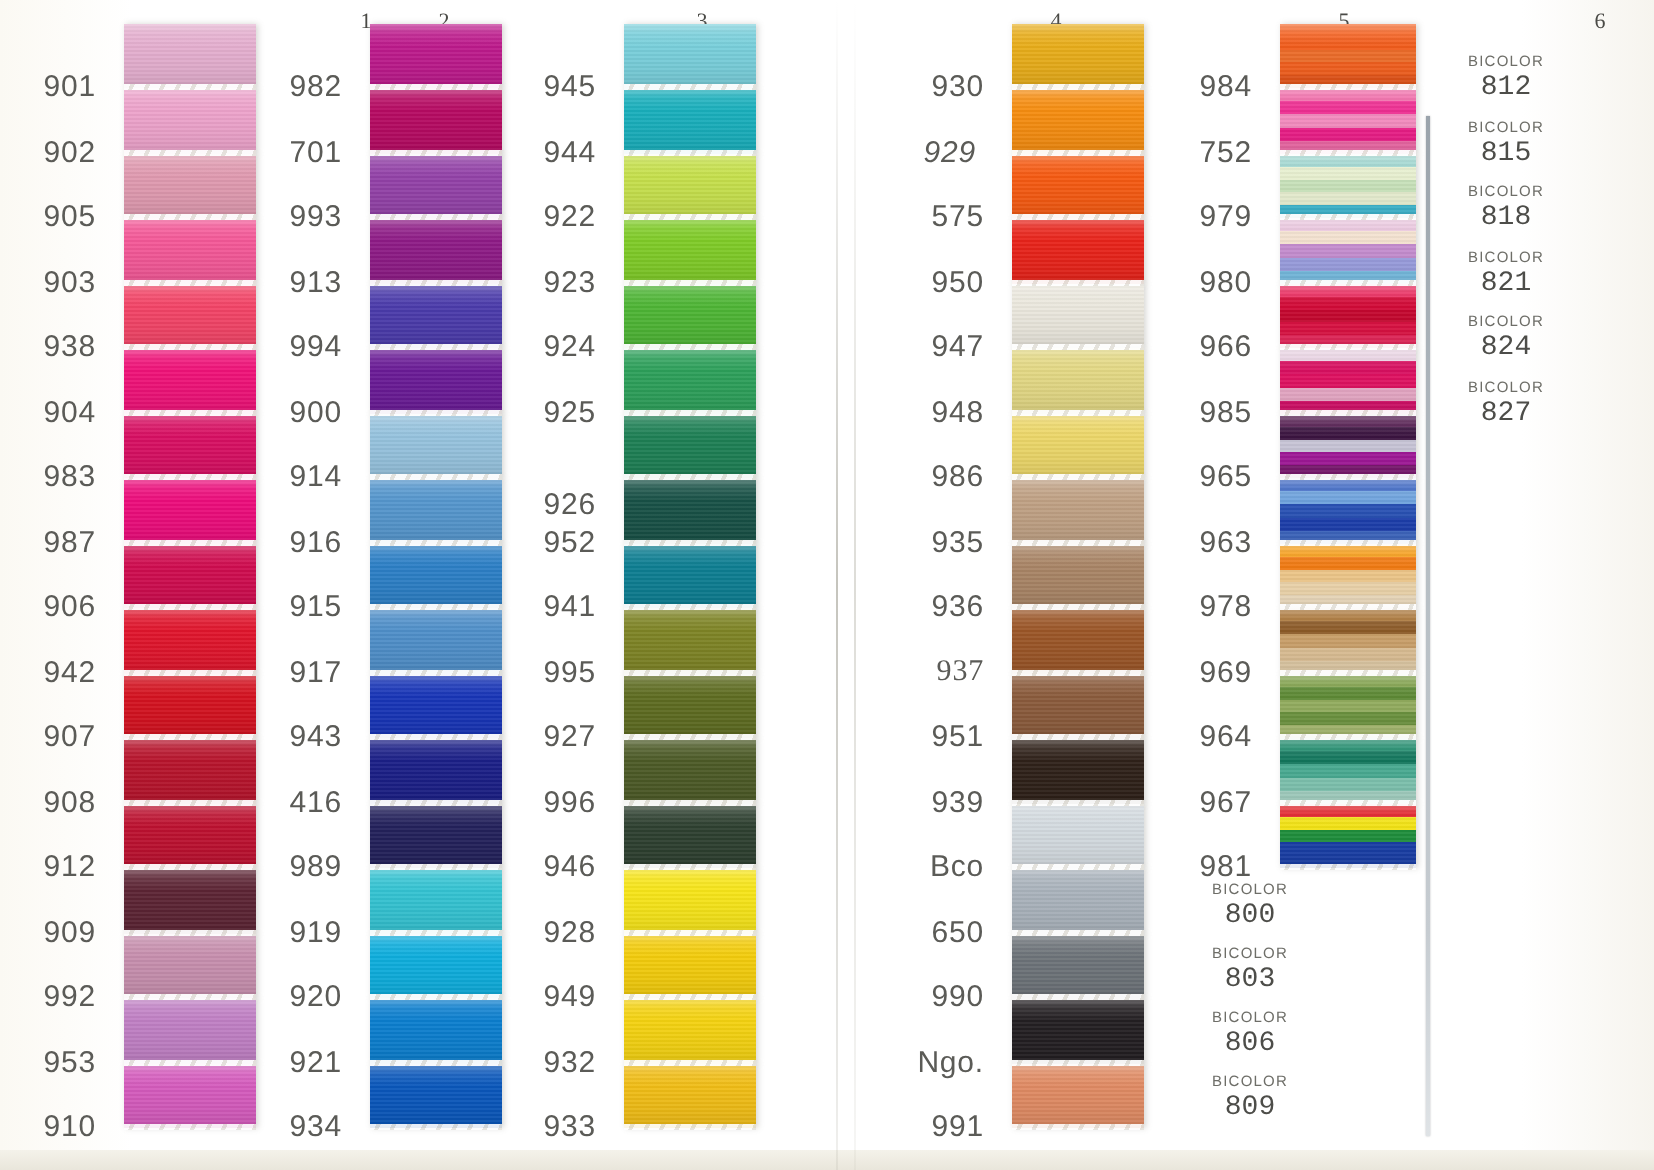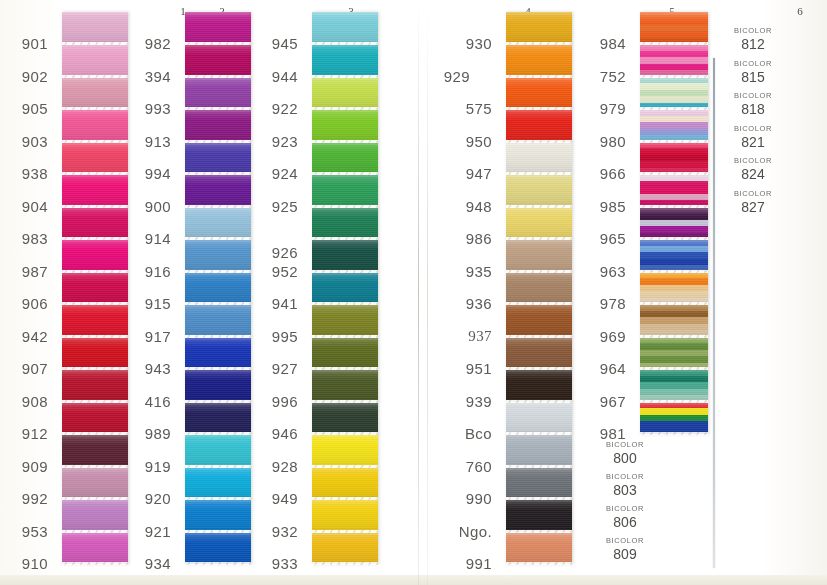--- a/index.html
+++ b/index.html
@@ -99,21 +99,21 @@
     font-size:7.5px;
     letter-spacing:.6px;
     color:#6e6e68;
     font-family:"Liberation Sans", sans-serif;
     margin-bottom:1px;
   }
   .bicolor-label .bc-num{
     display:block;
     font-size:14px;
     color:#4d4d49;
-    font-family:Liberation Sans, sans-serif;
+    font-family:Liberation Mono, monospace;
   }
 </style>
 </head>
 <body>
 
 <div id="card">
 
   <div class="page-bottom-edge"></div>
 
   <div id="headers">
@@ -201,21 +201,21 @@
           <div class="code" style="position: absolute; left: -22px; width: 70px; top: 7.25px;">910</div>
           <div class="swatch last" style="position: absolute; left: 62px; width: 66px; height: 32.5px; background: rgb(213, 91, 189);"></div>
         </div>
       </div>
       <div class="column" style="left: 0px; top: 28px;">
         <div class="row" style="position: absolute; top: 0px; left: 0px;">
           <div class="code" style="position: absolute; left: 101px; width: 70px; top: 7.25px;">982</div>
           <div class="swatch" style="position: absolute; left: 185px; width: 66px; height: 32.5px; background: rgb(189, 26, 140);"></div>
         </div>
         <div class="row" style="position: absolute; top: 32.5px; left: 0px;">
-          <div class="code" style="position: absolute; left: 101px; width: 70px; top: 7.25px;">394</div>
+          <div class="code" style="position: absolute; left: 101px; width: 70px; top: 7.25px;">701</div>
           <div class="swatch" style="position: absolute; left: 185px; width: 66px; height: 32.5px; background: rgb(182, 10, 98);"></div>
         </div>
         <div class="row" style="position: absolute; top: 65px; left: 0px;">
           <div class="code" style="position: absolute; left: 101px; width: 70px; top: 7.25px;">993</div>
           <div class="swatch" style="position: absolute; left: 185px; width: 66px; height: 32.5px; background: rgb(147, 66, 168);"></div>
         </div>
         <div class="row" style="position: absolute; top: 97.5px; left: 0px;">
           <div class="code" style="position: absolute; left: 101px; width: 70px; top: 7.25px;">913</div>
           <div class="swatch" style="position: absolute; left: 185px; width: 66px; height: 32.5px; background: rgb(142, 27, 134);"></div>
         </div>
@@ -341,21 +341,21 @@
           <div class="code" style="position: absolute; left: 228px; width: 70px; top: 7.25px;">933</div>
           <div class="swatch last" style="position: absolute; left: 312px; width: 66px; height: 32.5px; background: rgb(240, 189, 22);"></div>
         </div>
       </div>
       <div class="column" style="left: 0px; top: 28px;">
         <div class="row" style="position: absolute; top: 0px; left: 0px;">
           <div class="code" style="position: absolute; left: 422px; width: 70px; top: 7.25px;">930</div>
           <div class="swatch" style="position: absolute; left: 506px; width: 66px; height: 32.5px; background: rgb(232, 173, 26);"></div>
         </div>
         <div class="row" style="position: absolute; top: 32.5px; left: 0px;">
-          <div class="code" style="position: absolute; left: 400px; width: 70px; top: 7.25px;">929</div>
+          <div class="code" style="position: absolute; left: 418px; width: 70px; top: 7.25px; font-style: italic;">929</div>
           <div class="swatch" style="position: absolute; left: 506px; width: 66px; height: 32.5px; background: rgb(246, 141, 16);"></div>
         </div>
         <div class="row" style="position: absolute; top: 65px; left: 0px;">
           <div class="code" style="position: absolute; left: 422px; width: 70px; top: 7.25px;">575</div>
           <div class="swatch" style="position: absolute; left: 506px; width: 66px; height: 32.5px; background: rgb(246, 90, 18);"></div>
         </div>
         <div class="row" style="position: absolute; top: 97.5px; left: 0px;">
           <div class="code" style="position: absolute; left: 422px; width: 70px; top: 7.25px;">950</div>
           <div class="swatch" style="position: absolute; left: 506px; width: 66px; height: 32.5px; background: rgb(232, 35, 26);"></div>
         </div>
@@ -389,21 +389,21 @@
         </div>
         <div class="row" style="position: absolute; top: 357.5px; left: 0px;">
           <div class="code" style="position: absolute; left: 422px; width: 70px; top: 7.25px;">939</div>
           <div class="swatch" style="position: absolute; left: 506px; width: 66px; height: 32.5px; background: rgb(47, 33, 25);"></div>
         </div>
         <div class="row" style="position: absolute; top: 390px; left: 0px;">
           <div class="code" style="position: absolute; left: 422px; width: 70px; top: 7.25px;">Bco</div>
           <div class="swatch" style="position: absolute; left: 506px; width: 66px; height: 32.5px; background: rgb(212, 219, 224);"></div>
         </div>
         <div class="row" style="position: absolute; top: 422.5px; left: 0px;">
-          <div class="code" style="position: absolute; left: 422px; width: 70px; top: 7.25px;">760</div>
+          <div class="code" style="position: absolute; left: 422px; width: 70px; top: 7.25px;">650</div>
           <div class="swatch" style="position: absolute; left: 506px; width: 66px; height: 32.5px; background: rgb(170, 179, 188);"></div>
         </div>
         <div class="row" style="position: absolute; top: 455px; left: 0px;">
           <div class="code" style="position: absolute; left: 422px; width: 70px; top: 7.25px;">990</div>
           <div class="swatch" style="position: absolute; left: 506px; width: 66px; height: 32.5px; background: rgb(109, 115, 121);"></div>
         </div>
         <div class="row" style="position: absolute; top: 487.5px; left: 0px;">
           <div class="code" style="position: absolute; left: 422px; width: 70px; top: 7.25px;">Ngo.</div>
           <div class="swatch" style="position: absolute; left: 506px; width: 66px; height: 32.5px; background: rgb(35, 31, 34);"></div>
         </div>

